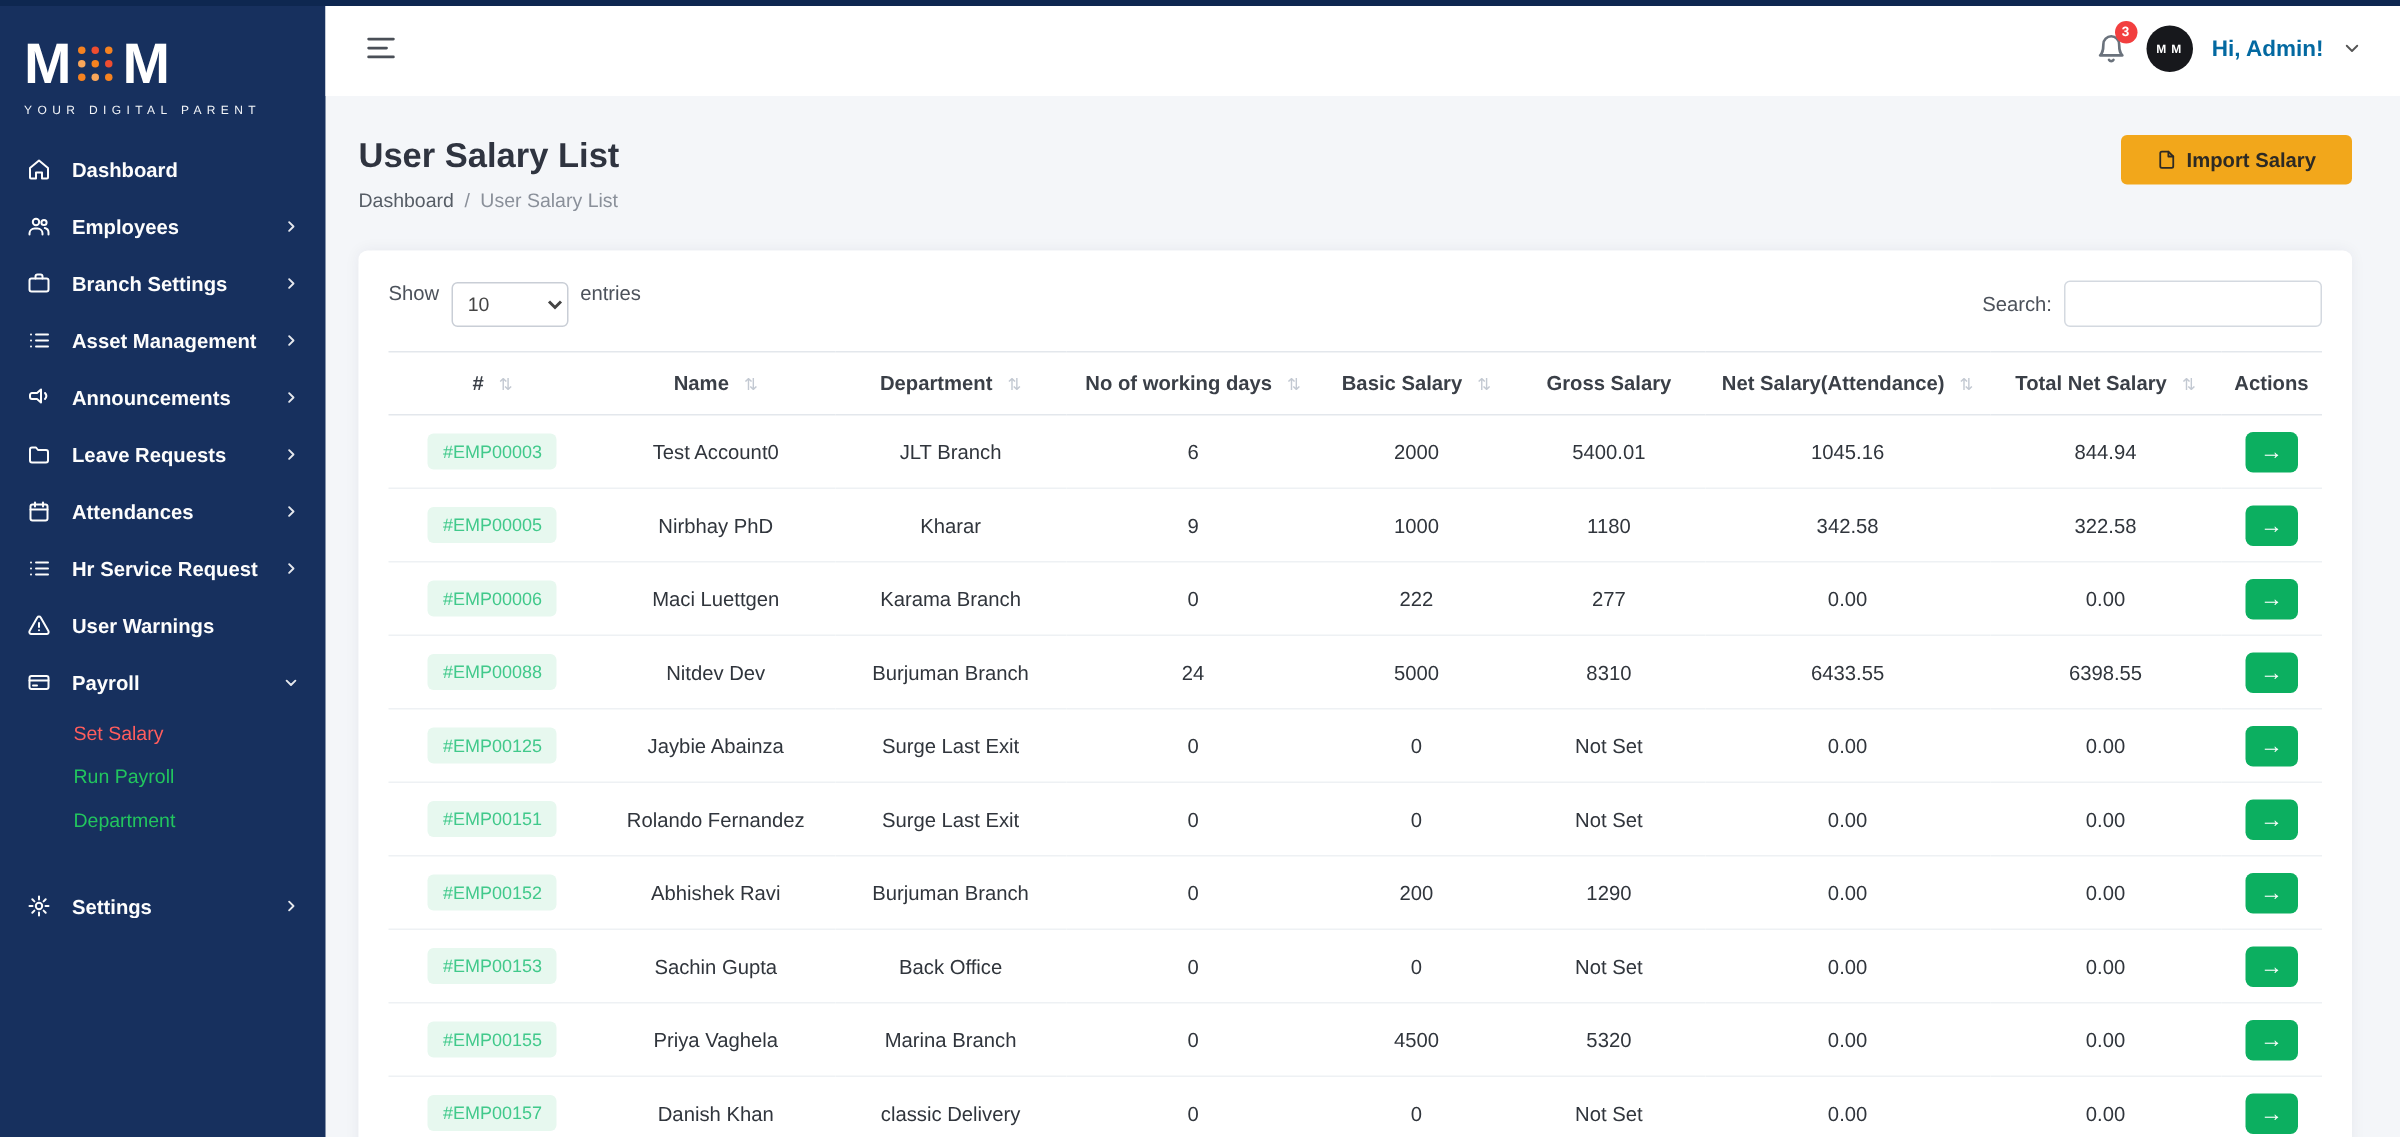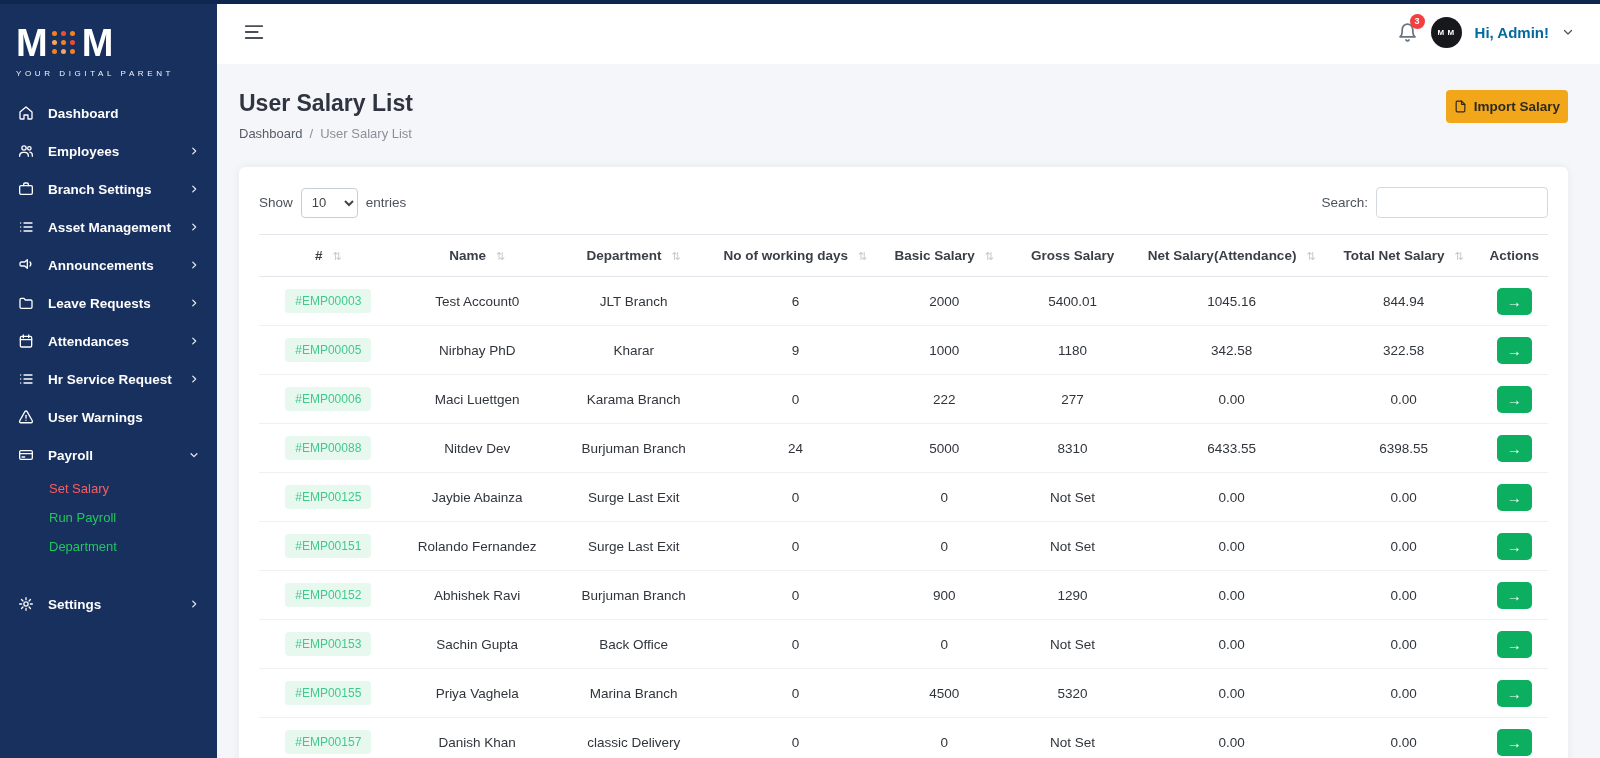--- a/index.html
+++ b/index.html
@@ -43,28 +43,28 @@
   .avatar{width:31px;height:31px;border-radius:50%;background:#17181c;color:#fff;display:flex;align-items:center;justify-content:center;font-size:8px;font-weight:700;letter-spacing:.5px;cursor:pointer;flex:none}
   .greeting{font-size:15px;font-weight:700;color:#0369a1;cursor:pointer;white-space:nowrap}
   .chev-down{display:flex;color:#555}
   .chev-down svg{width:12px;height:12px}
 
   .content{flex:1;padding:26px 32px 0 22px;overflow:hidden}
   .page-head{display:flex;justify-content:space-between;align-items:flex-start}
   h1{font-size:23px;font-weight:700;color:#2f3440}
   .breadcrumb{margin-top:9px;font-size:13px;color:#8a909a;display:flex;gap:7px}
   .breadcrumb .bc-home{color:#565d66;cursor:pointer;text-decoration:none}
-  .import-btn{display:inline-flex;align-items:center;gap:7px;background:var(--accent-orange,#f2a71b);border:none;border-radius:4px;padding:9px 8px;font-size:13.5px;font-weight:700;color:#2d2a24;cursor:pointer;font-family:inherit;white-space:nowrap}
+  .import-btn{display:inline-flex;align-items:center;gap:7px;background:var(--accent-orange,#f2a71b);border:none;border-radius:4px;padding:9px 24px;font-size:13.5px;font-weight:700;color:#2d2a24;cursor:pointer;font-family:inherit;white-space:nowrap}
   .import-btn svg{width:13px;height:13px}
 
   
   .card{margin-top:26px;background:#fff;border-radius:6px;box-shadow:0 0 10px rgba(28,39,60,.06);padding:20px 20px 8px}
   .card-controls{display:flex;justify-content:space-between;align-items:center;margin-bottom:16px;font-size:13.5px;color:#4c525b}
-  .show-entries{display:flex;align-items:center;gap:8px}
-  .show-entries select{width:57px;height:30px;border:1px solid #c9ced6;border-radius:4px;padding:0 6px;font-size:13px;color:#444;font-family:inherit;background:#fff}
+  .show-entries{display:flex;gap:8px}
+  .show-entries select{width:78px;height:30px;border:1px solid #c9ced6;border-radius:4px;padding:0 6px;font-size:13px;color:#444;font-family:inherit;background:#fff}
   .search-box{display:flex;align-items:center;gap:8px}
   .search-box input{width:172px;height:31px;border:1px solid #d4d9e0;border-radius:4px;padding:0 8px;font-size:13px;font-family:inherit}
 
   table{width:100%;border-collapse:collapse;font-size:13.5px;color:#30353c}
   thead th{border-top:1px solid #e3e7ec;border-bottom:1px solid #e3e7ec;padding:13px 8px;font-weight:600;text-align:center;white-space:nowrap;color:#3a3f47}
   .sort{color:#c3c9d2;font-size:11px;margin-left:10px;font-weight:400}
   tbody td{border-bottom:1px solid #eef1f4;padding:10.5px 8px;text-align:center}
   tbody tr:last-child td{border-bottom:1px solid #e3e7ec}
   .col-0{width:135px}.col-1{width:155px}.col-2{width:150px}.col-3{width:165px}
   .col-4{width:125px}.col-5{width:125px}.col-6{width:185px}.col-7{width:150px}.col-8{width:60px}
@@ -417,21 +417,21 @@
                 <td class="col-7">0.00</td>
                 <td class="col-8"><button class="action-btn">
                     <span>→</span>
                   </button></td>
               </tr>
               <tr>
                 <td class="col-0"><span class="emp-badge">#EMP00152</span></td>
                 <td class="col-1">Abhishek Ravi</td>
                 <td class="col-2">Burjuman Branch</td>
                 <td class="col-3">0</td>
-                <td class="col-4">900</td>
+                <td class="col-4">200</td>
                 <td class="col-5">1290</td>
                 <td class="col-6">0.00</td>
                 <td class="col-7">0.00</td>
                 <td class="col-8"><button class="action-btn">
                     <span>→</span>
                   </button></td>
               </tr>
               <tr>
                 <td class="col-0"><span class="emp-badge">#EMP00153</span></td>
                 <td class="col-1">Sachin Gupta</td>

